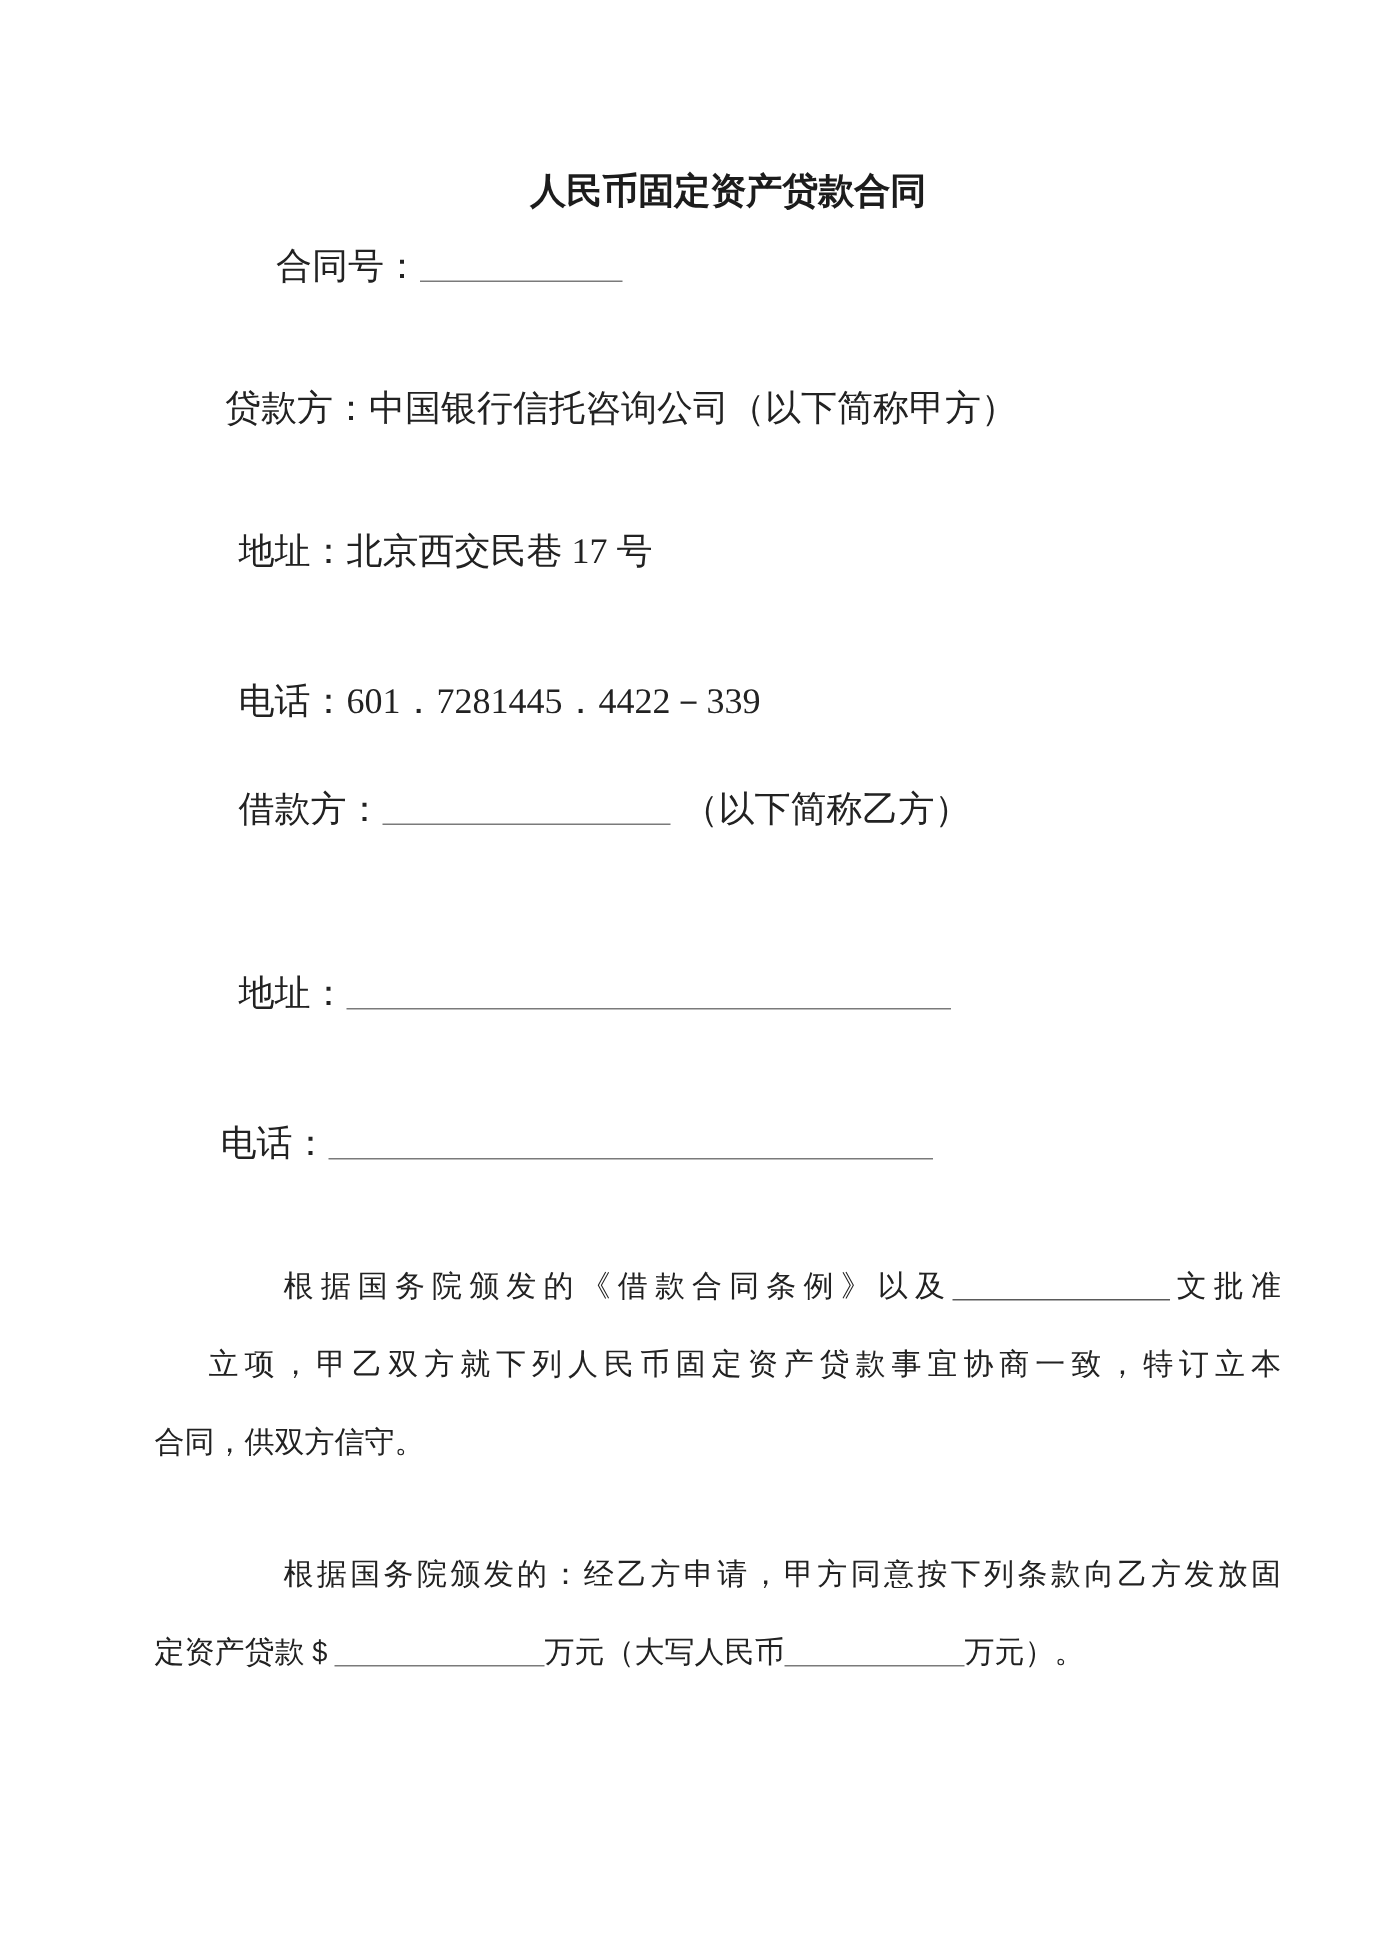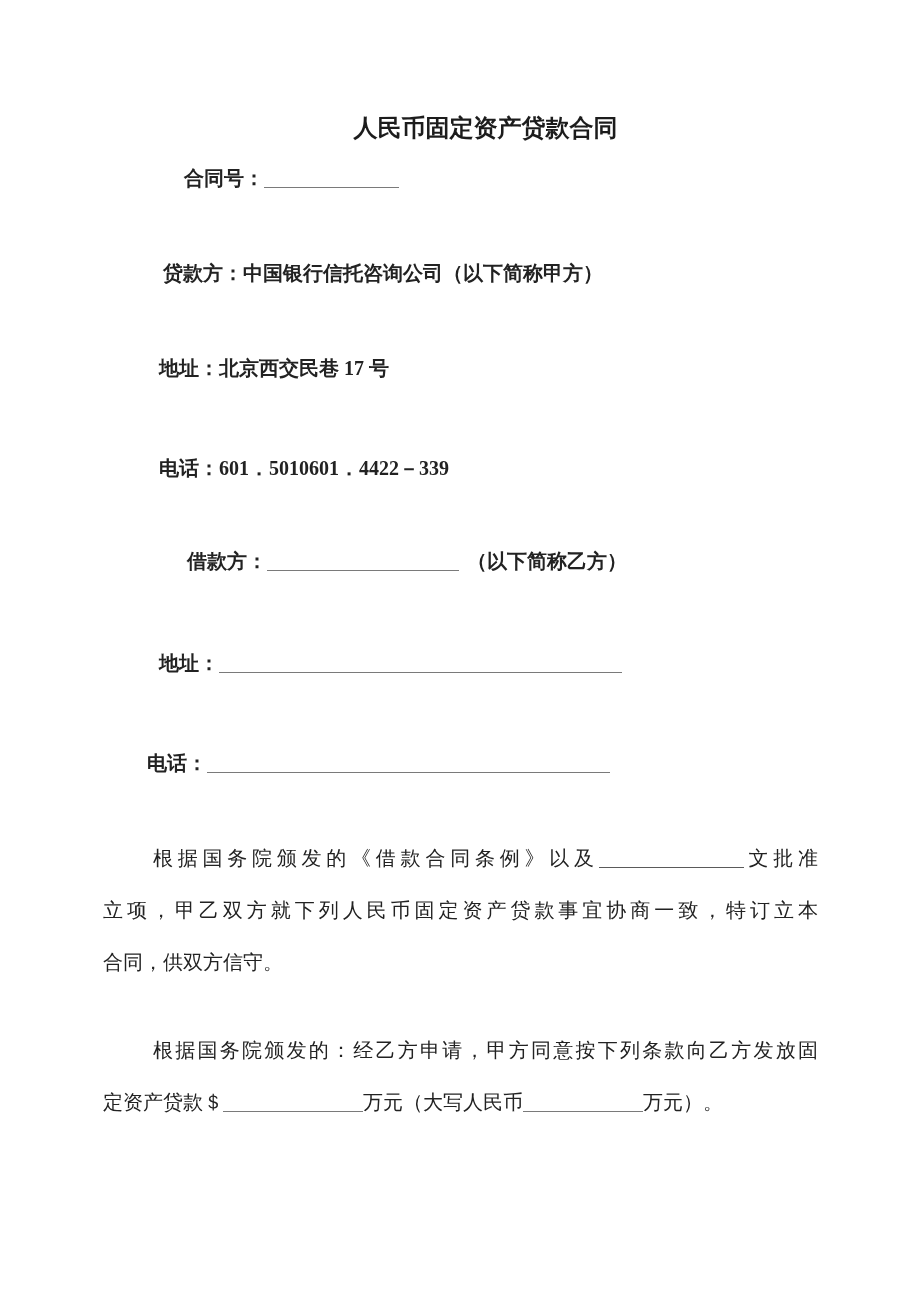--- a/index.html
+++ b/index.html
@@ -4,45 +4,45 @@
 <style>
   html,body{margin:0;padding:0;background:#ffffff;}
   #page{
     position:relative;
     width:920px;height:1302px;
     background:#ffffff;
     font-family:"Liberation Serif","DejaVu Serif",serif;
     color:#222222;
     overflow:hidden;
   }
-  .line{position:absolute;white-space:nowrap;font-size:20px;line-height:28px;font-weight:bold;}
+  .line{position:absolute;white-space:nowrap;font-size:24px;line-height:28px;}
   #doc-title{
     position:absolute;top:112px;left:103px;width:715px;
     text-align:center;text-indent:50px;
     font-size:24px;font-weight:bold;line-height:32px;color:#1c1c1c;
   }
   
   .u{display:inline-block;height:0;border-bottom:1px solid #7a7a7a;vertical-align:-3px;}
   .u135{width:135px;}
   .u192{width:192px;margin-right:8px;}
   .u403{width:403px;}
   .u145{width:145px;border-bottom-color:#5a5a5a;}
   .u140{width:140px;}
   .u120{width:120px;}
   
   #contract-no-line{top:164px;left:184px;}
-  #lender-line{top:259px;left:163px;}
+  #lender-line{top:259px;left:150px;}
   #lender-address-line{top:354px;left:159px;text-align:right;}
   #lender-phone-line{top:454px;left:159px;}
-  #borrower-line{top:547px;left:159px;margin-left:28px;}
+  #borrower-line{top:526px;left:159px;}
   #borrower-address-line{top:649px;left:159px;}
   #borrower-phone-line{top:749px;left:147px;}
   
   .para-line{position:absolute;left:103px;width:715px;font-size:20px;line-height:52px;height:52px;overflow:visible;}
-  .stretch{text-align:justify;text-align-last:justify;}
+  .stretch{text-align:justify;text-align-last:justify;margin-left:36px;}
   .indent{text-indent:50px;}
   #preamble-l1{top:832px;}
   #preamble-l2{top:884px;}
   #preamble-l3{top:936px;}
   #article1-l1{top:1024px;}
   #article1-l2{top:1076px;}
 </style>
 </head>
 <body>
 
@@ -56,21 +56,21 @@
 
   <div class="line" id="lender-line">
     <span>贷款方：中国银行信托咨询公司（以下简称甲方）</span>
   </div>
 
   <div class="line" id="lender-address-line">
     <span>地址：北京西交民巷 17 号</span>
   </div>
 
   <div class="line" id="lender-phone-line">
-    <span>电话：601．5010601．4422－339</span>
+    <span>电话：601．7281445．4422－339</span>
   </div>
 
   <div class="line" id="borrower-line">
     <span>借款方：</span><span class="u u192"></span><span>（以下简称乙方）</span>
   </div>
 
   <div class="line" id="borrower-address-line">
     <span>地址：</span><span class="u u403"></span>
   </div>
 

